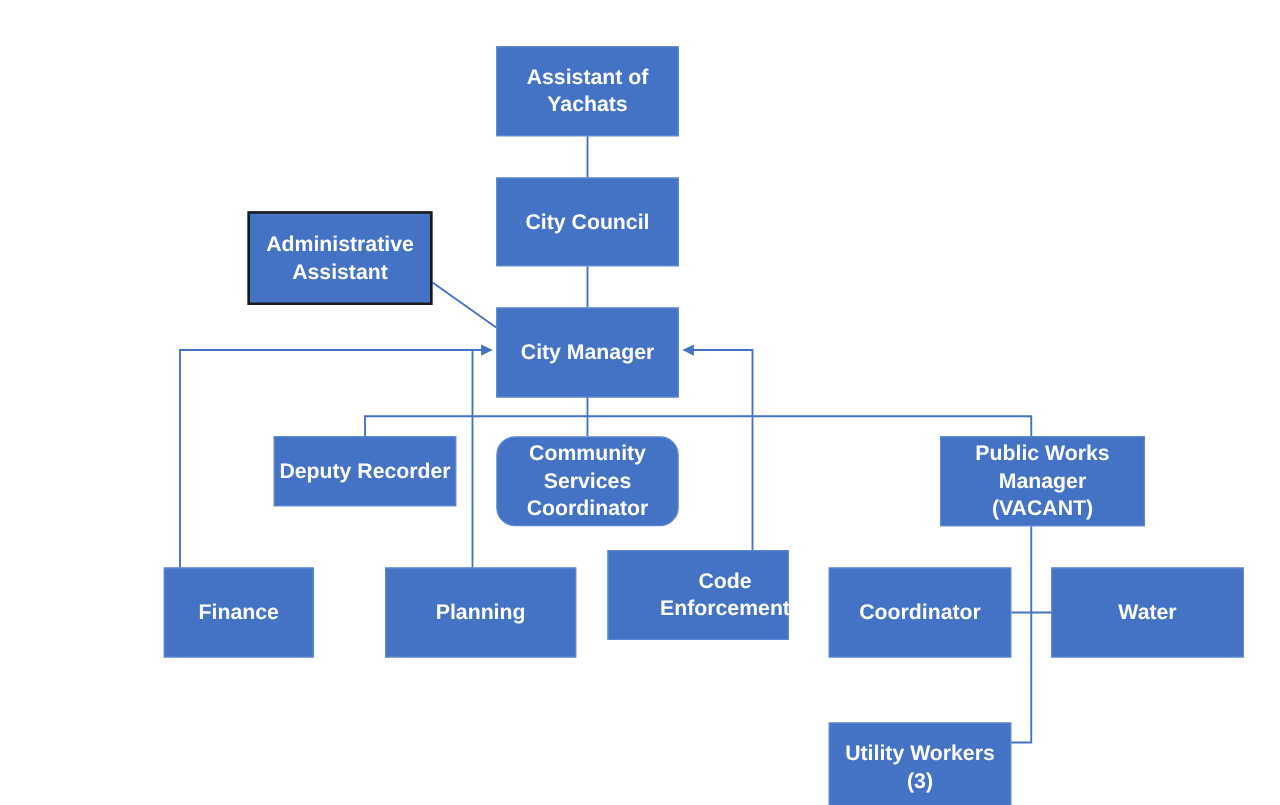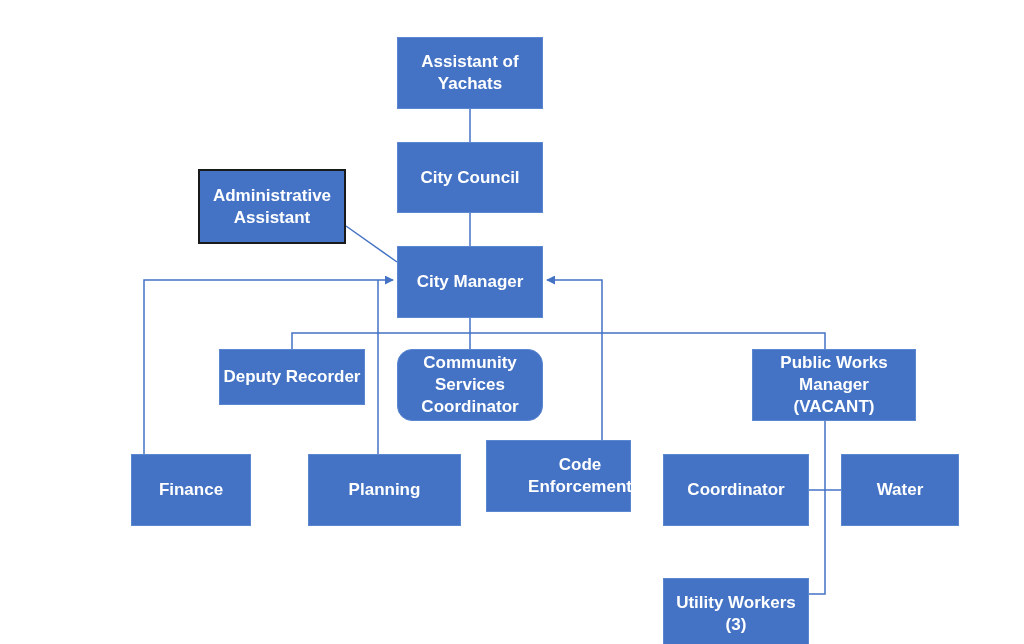--- a/index.html
+++ b/index.html
@@ -66,15 +66,15 @@
 Services
 Coordinator</div>
 <div class="box" style="left:752px;top:349px;width:164px;height:72px;">Public Works
 Manager
 (VACANT)</div>
 <div class="box" style="left:131px;top:454px;width:120px;height:72px;">Finance</div>
 <div class="box" style="left:308px;top:454px;width:153px;height:72px;">Planning</div>
 <div class="box" style="left:486px;top:440px;width:145px;height:72px;padding-left:43px;">Code
 Enforcement</div>
 <div class="box" style="left:663px;top:454px;width:146px;height:72px;">Coordinator</div>
-<div class="box" style="left:841px;top:454px;width:118px;height:72px;">Water</div>
+<div class="box" style="left:841px;top:454px;width:154px;height:72px;">Water</div>
 <div class="box" style="left:663px;top:558px;width:146px;height:72px;margin-top:20px;">Utility Workers
 (3)</div>
 
 </body></html>

